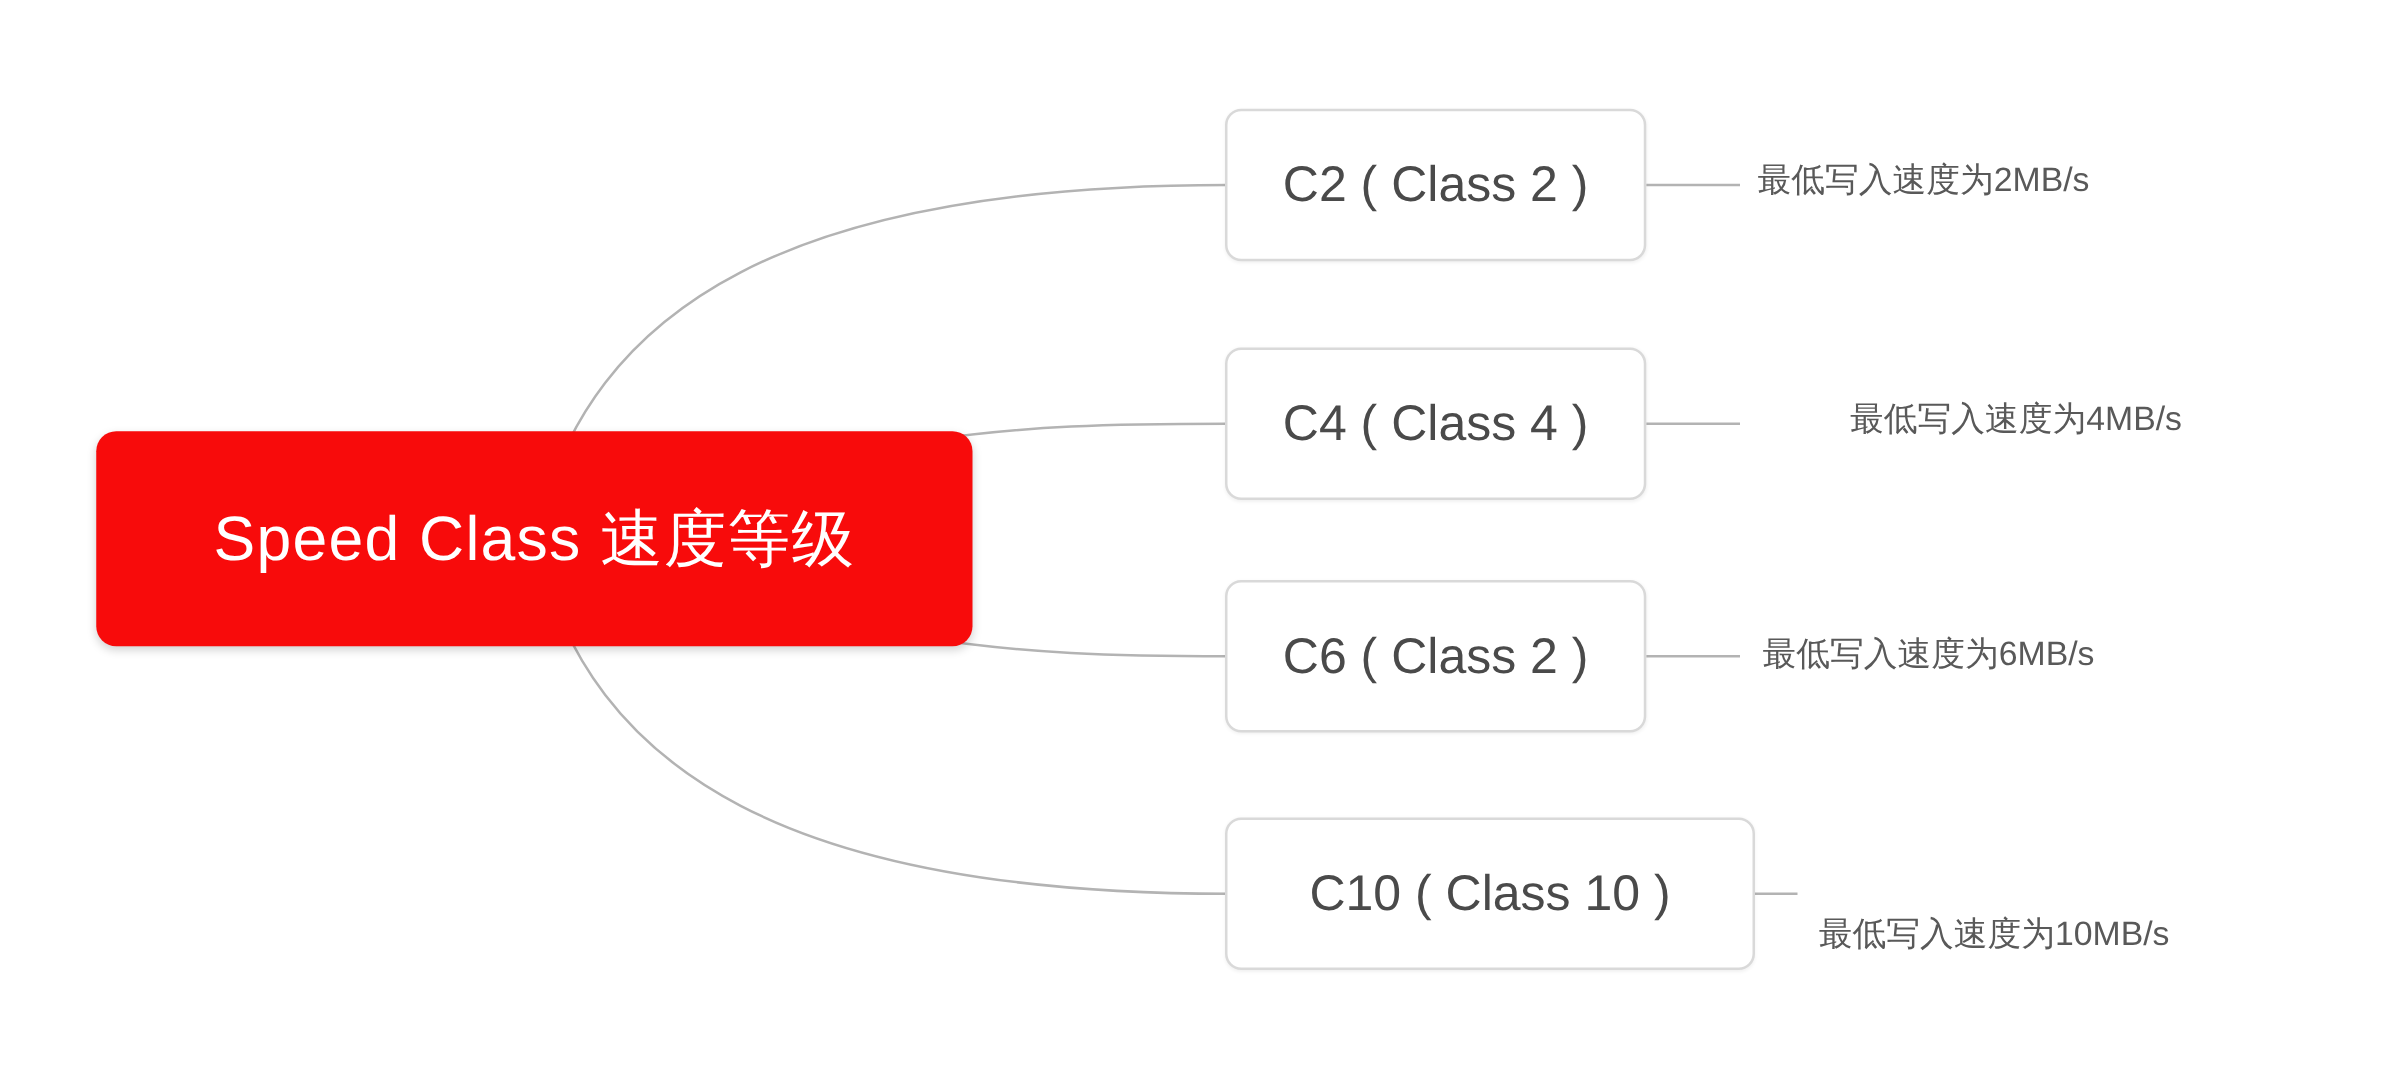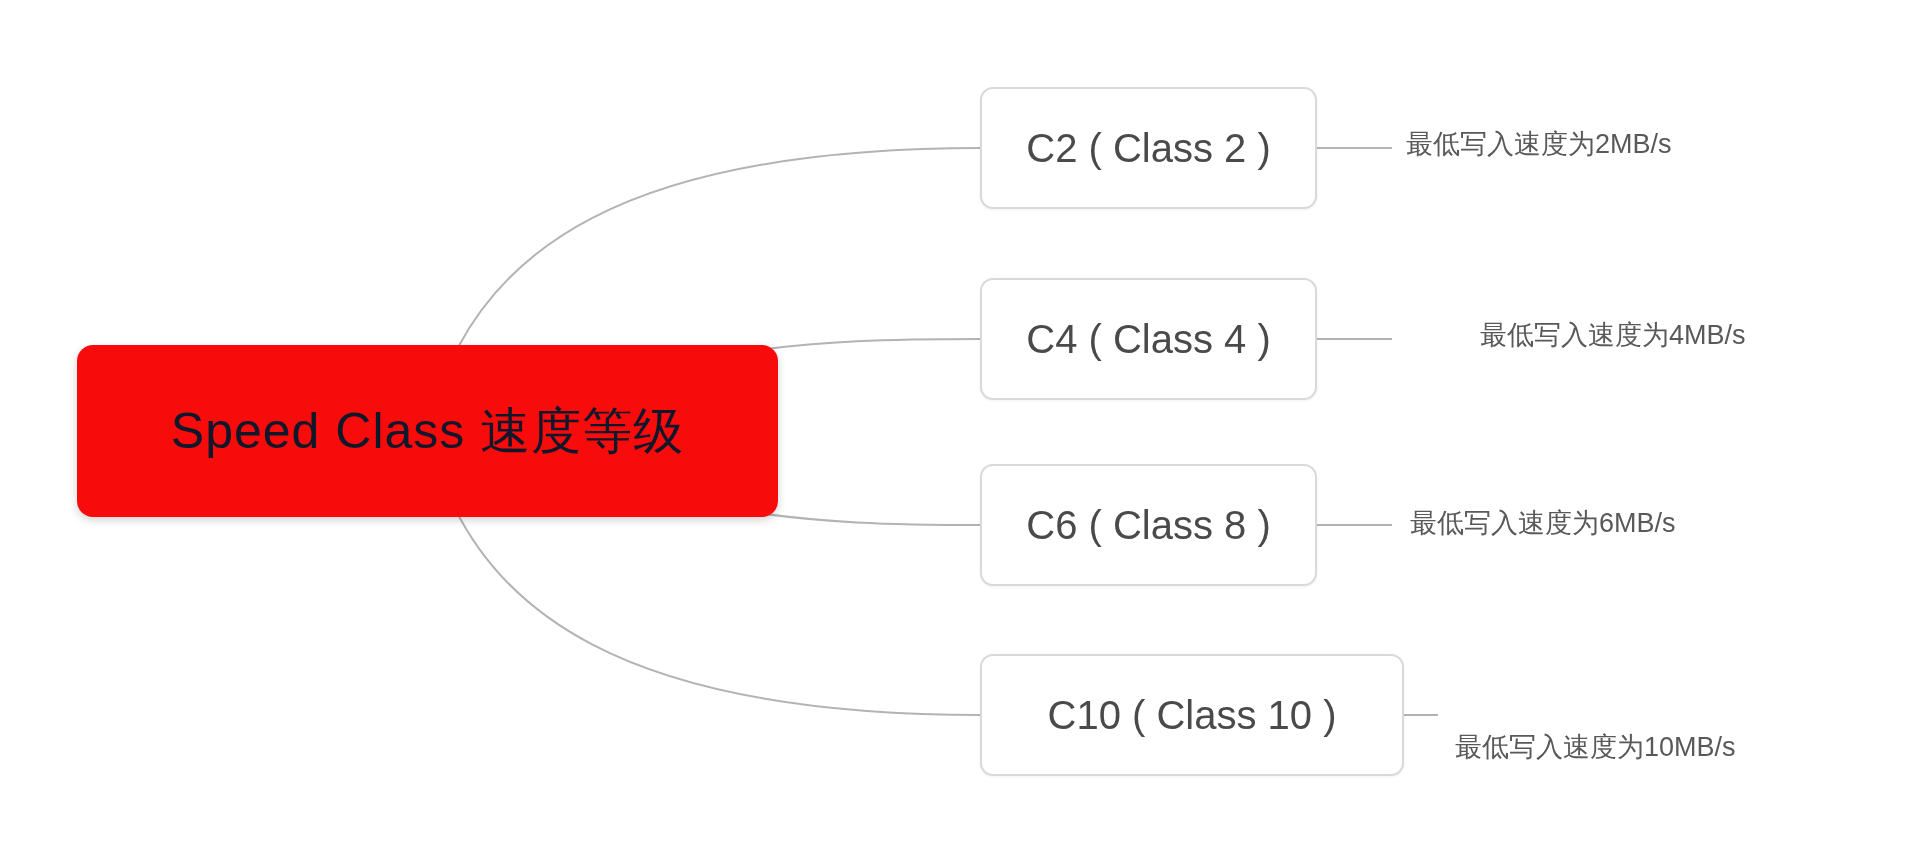--- a/index.html
+++ b/index.html
@@ -26,21 +26,21 @@
     position: absolute;
     left: 77px;
     top: 345px;
     width: 701px;
     height: 172px;
     background: #f80b0b;
     border-radius: 16px;
     display: flex;
     align-items: center;
     justify-content: center;
-    color: #0f172a;
+    color: #ffffff;
     font-size: 50px;
     letter-spacing: 1px;
     box-shadow: 0 3px 8px rgba(0,0,0,0.18);
     cursor: pointer;
     white-space: nowrap;
   }
   .topic {
     position: absolute;
     left: 980px;
     width: 337px;
@@ -98,21 +98,21 @@
     <span>Speed Class 速度等级</span>
   </div>
 
   <div class="topic t1">
     <span>C2 ( Class 2 )</span>
   </div>
   <div class="topic t2">
     <span>C4 ( Class 4 )</span>
   </div>
   <div class="topic t3">
-    <span>C6 ( Class 8 )</span>
+    <span>C6 ( Class 2 )</span>
   </div>
   <div class="topic t4">
     <span>C10 ( Class 10 )</span>
   </div>
 
   <div class="note n1">
     <span>最低写入速度为2MB/s</span>
   </div>
   <div class="note n2">
     <span>最低写入速度为4MB/s</span>

